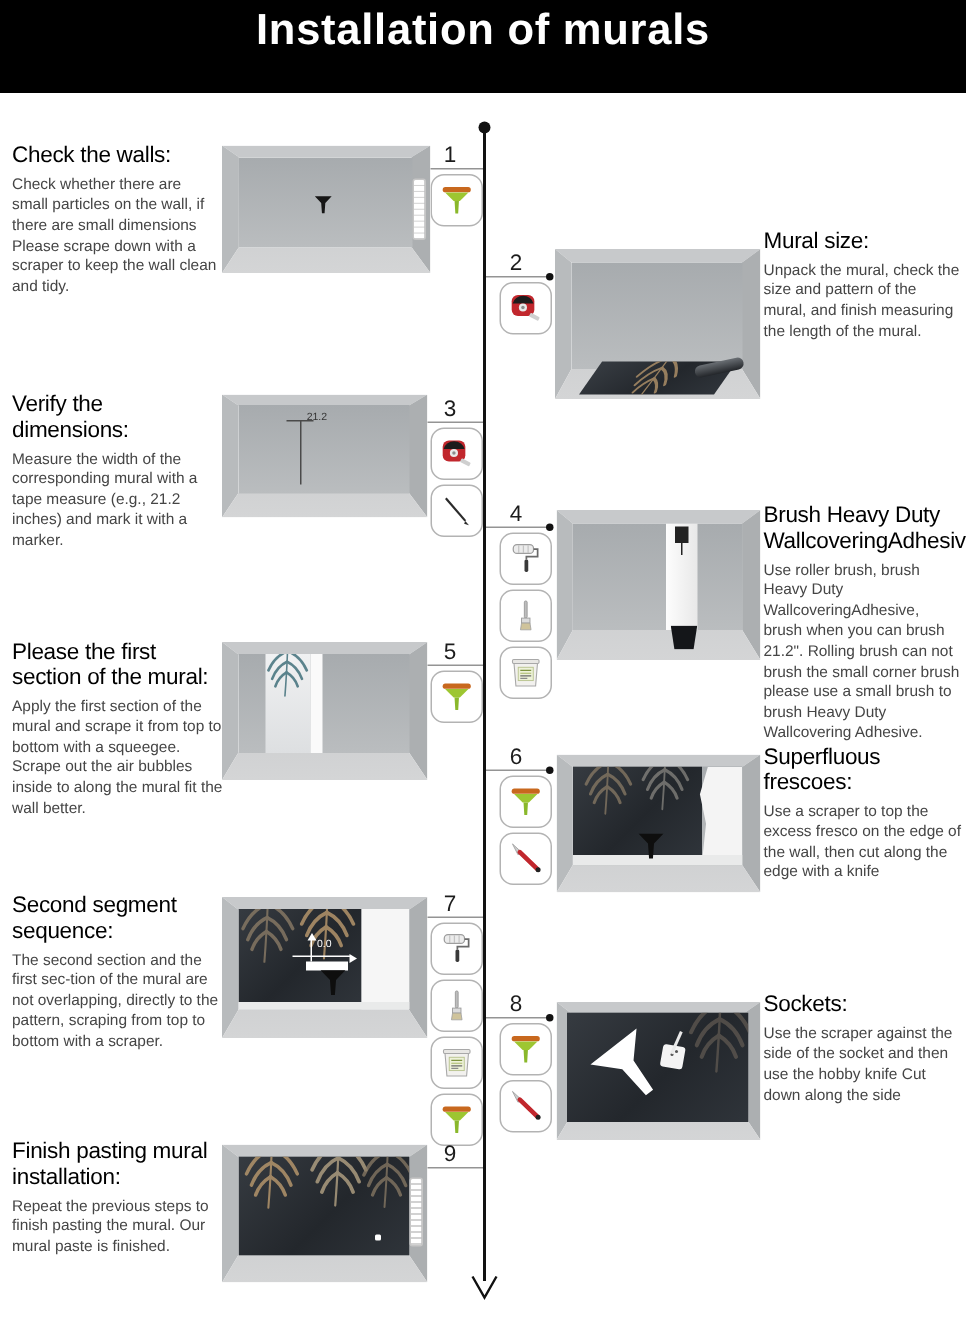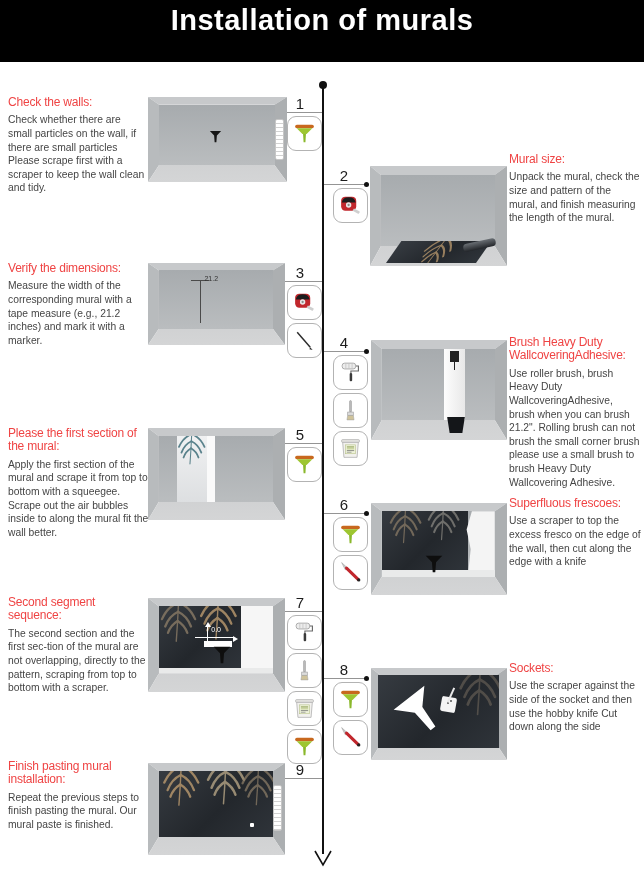--- a/index.html
+++ b/index.html
@@ -7,21 +7,21 @@
         font-family:"Liberation Sans", sans-serif;}
   
   .header{position:absolute;left:0;top:0;width:644px;height:62px;background:#000;color:#fff;text-align:center;}
   .header-title{font-size:29px;font-weight:700;letter-spacing:0.5px;margin-top:4px;}
   .header-sub{font-size:14.5px;font-weight:700;margin-top:3px;}
   
   .timeline{position:absolute;left:322px;top:86px;width:2px;height:768px;background:#111;}
   .timeline-dot{position:absolute;left:319px;top:81px;width:8px;height:8px;border-radius:50%;background:#111;}
   .timeline-arrow{position:absolute;left:313px;top:850px;}
   
-  .step-title{font-size:12px;color:#ef4444;line-height:1.12;letter-spacing:-0.2px;margin-bottom:4px;}
+  .step-title{font-size:15px;color:#000000;line-height:1.12;letter-spacing:-0.2px;margin-bottom:4px;}
   .step-body{font-size:10.3px;color:#454545;line-height:13.6px;}
   .step-text{position:absolute;}
   .step-num{position:absolute;font-size:15px;color:#1c1c1c;width:20px;text-align:center;}
   .connector{position:absolute;height:1px;background:#949494;}
   .connector::after{content:'';position:absolute;width:5px;height:5px;border-radius:50%;background:#111;top:-2px;}
   .connector.dot-left::after{left:-3px;}
   .connector.dot-right::after{right:-3px;}
   
   .tool-box{position:absolute;width:35px;height:35px;background:#fff;border:1px solid #b3b3b3;border-radius:9px;
             display:flex;align-items:center;justify-content:center;box-sizing:border-box;}
@@ -117,21 +117,21 @@
   <div class="timeline-dot"></div>
   <div class="timeline"></div>
   <div class="timeline-arrow">
     <svg width="20" height="18" viewBox="0 0 20 18">
         <path d="M2 1 L10 15 L18 1" fill="none" stroke="#111" stroke-width="1.6"></path>
       </svg>
   </div>
 
   <div class="step-text" style="left:8px;top:96px;width:138px">
     <div class="step-title">Check the walls:</div>
-    <div class="step-body">Check whether there are small particles on the wall, if there are small particles Please scrape first with a scraper to keep the wall clean and tidy.</div>
+    <div class="step-body">Check whether there are small particles on the wall, if there are small dimensions Please scrape down with a scraper to keep the wall clean and tidy.</div>
   </div>
   <div class="step-num" style="left:290px;top:95px">1</div>
   <div class="connector dot-left" style="left:280px;top:112px;width:42px"></div>
   <div class="tool-box" style="left:287px;top:116px">
     <svg viewBox="0 0 24 24">
         <use href="#sym-scraper-tool"></use>
       </svg>
   </div>
   <div class="room" style="left:148px;top:97px;width:139px;height:85px">
     <div class="r-ceiling"></div>

